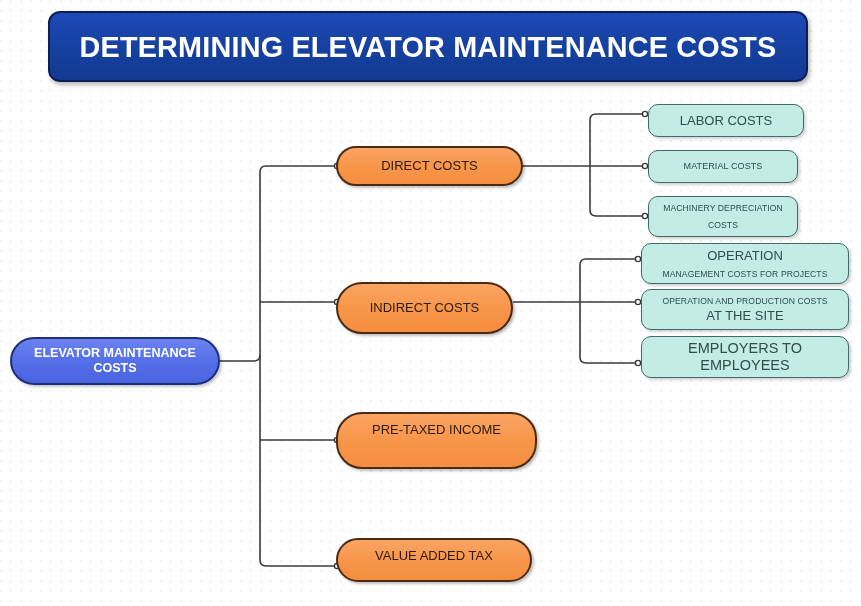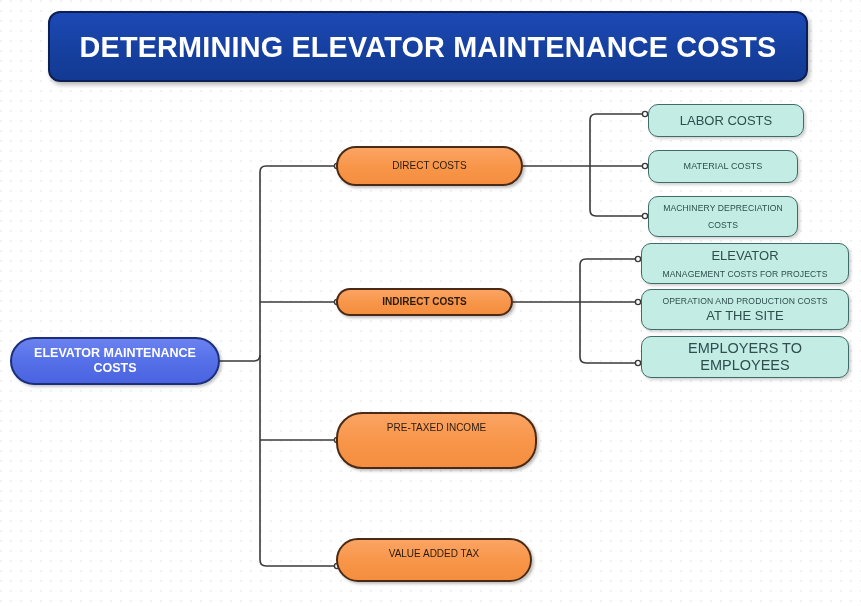--- a/index.html
+++ b/index.html
@@ -55,21 +55,21 @@
     font-weight:bold;
     box-shadow:2px 2px 3px rgba(0,0,0,0.22);
   }
 
   
   .l1{
     background:linear-gradient(180deg,#fba463 0%,#f79548 55%,#f58e3f 100%);
     border:2px solid #4a2a14;
     border-radius:26px;
     color:#2b1a0d;
-    font-size:10px;
+    font-size:13px;
     box-shadow:2px 2px 3px rgba(0,0,0,0.25);
   }
   .l1.tall{justify-content:flex-start;padding-top:8px;}
 
   
   .l2{
     background:#c2ece4;
     border:1.6px solid #3f6b68;
     border-radius:10px;
     color:#2e4f4d;
@@ -126,21 +126,21 @@
   </div>
 
   <div class="node root">
     <span>ELEVATOR MAINTENANCE COSTS</span>
   </div>
 
   <div class="node l1" style="left:336px;top:146px;width:187px;height:40px;">
     <span>DIRECT COSTS</span>
   </div>
 
-  <div class="node l1" style="left:336px;top:288px;width:177px;height:28px;font-weight:bold;">
+  <div class="node l1" style="left:336px;top:282px;width:177px;height:52px;">
     <span>INDIRECT COSTS</span>
   </div>
 
   <div class="node l1 tall" style="left:336px;top:412px;width:201px;height:57px;">
     <span>PRE-TAXED INCOME</span>
   </div>
 
   <div class="node l1 tall" style="left:336px;top:538px;width:196px;height:44px;">
     <span>VALUE ADDED TAX</span>
   </div>
@@ -152,21 +152,21 @@
   <div class="node l2" style="left:648px;top:150px;width:150px;height:33px;">
     <span class="ln t-sm">MATERIAL COSTS</span>
   </div>
 
   <div class="node l2" style="left:648px;top:196px;width:150px;height:41px;">
     <span class="ln t-xs">MACHINERY DEPRECIATION</span>
     <span class="ln t-xs" style="margin-top:6px;">COSTS</span>
   </div>
 
   <div class="node l2" style="left:641px;top:243px;width:208px;height:41px;">
-    <span class="ln t-lg">ELEVATOR</span>
+    <span class="ln t-lg">OPERATION</span>
     <span class="ln t-xs" style="margin-top:5px;">MANAGEMENT COSTS FOR PROJECTS</span>
   </div>
 
   <div class="node l2" style="left:641px;top:289px;width:208px;height:41px;">
     <span class="ln t-xs">OPERATION AND PRODUCTION COSTS</span>
     <span class="ln t-lg" style="margin-top:2px;">AT THE SITE</span>
   </div>
 
   <div class="node l2" style="left:641px;top:336px;width:208px;height:42px;">
     <span class="ln t-xl">EMPLOYERS TO EMPLOYEES</span>

